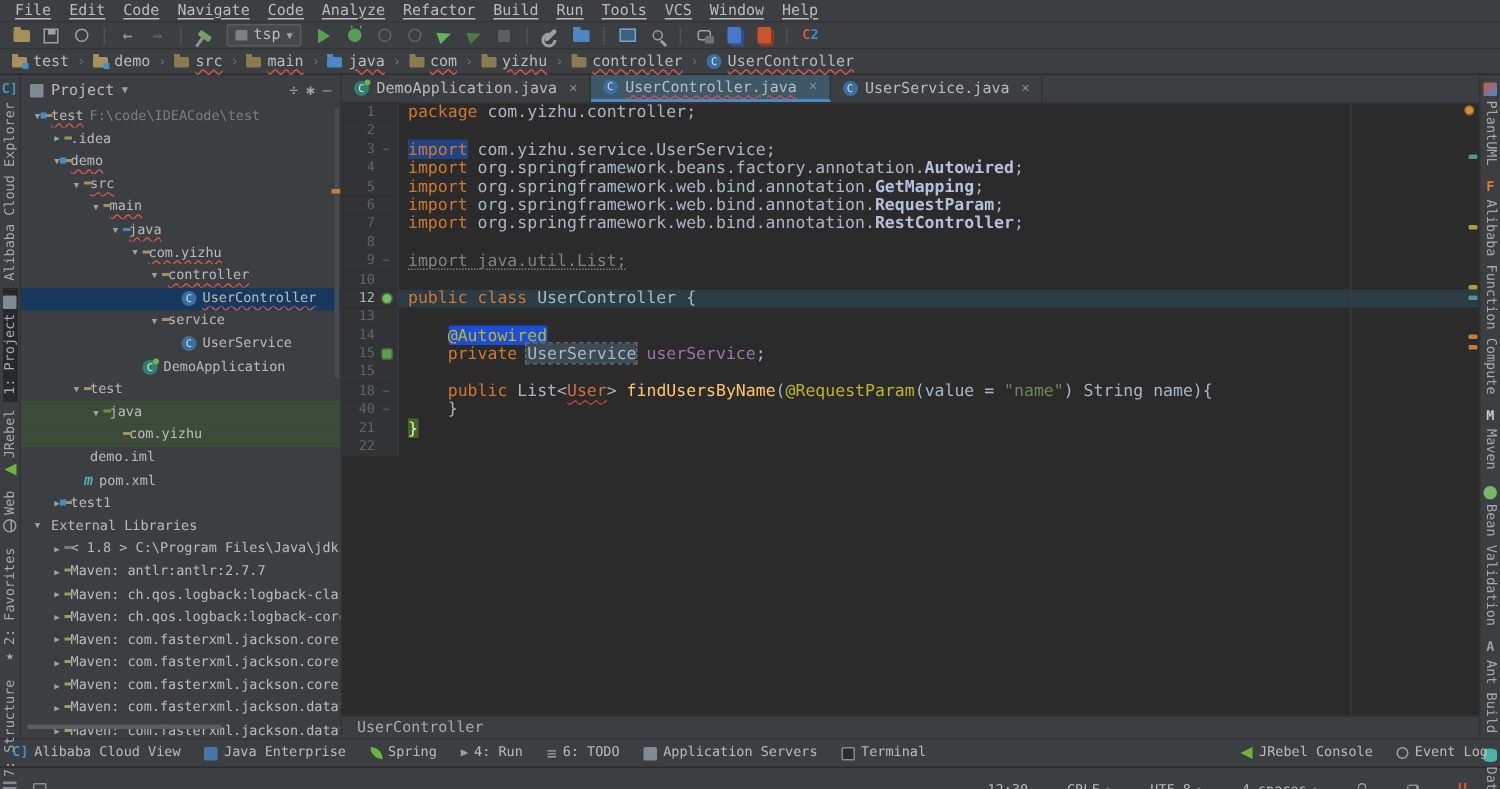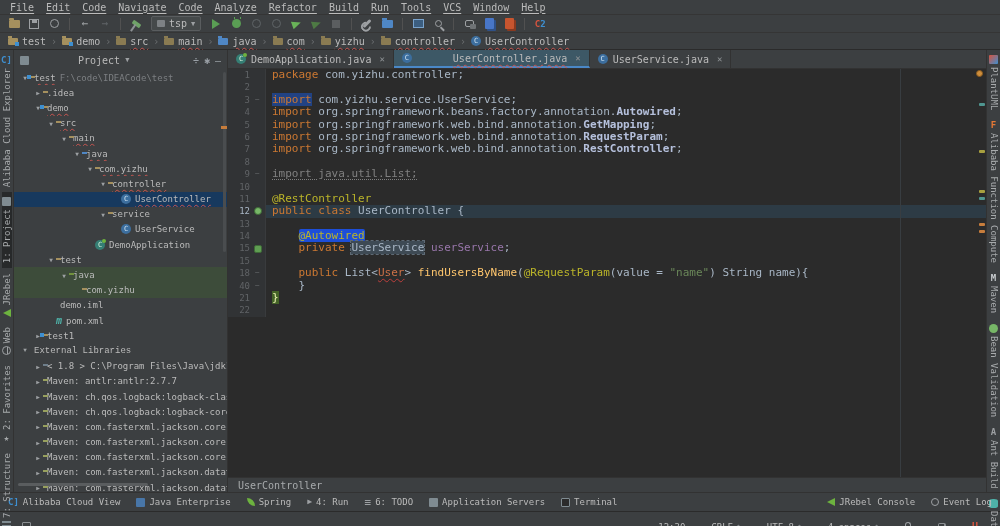--- a/index.html
+++ b/index.html
@@ -66,21 +66,21 @@
   .stripe-l{border-right:1px solid #323232;}
   .stripe-r{border-left:1px solid #323232;}
   .vbtn{display:flex;flex-direction:column;align-items:center;gap:3px;padding:5px 0;cursor:default;}
   .vbtn.active{background:#27292A;}
   .vlabel-up{writing-mode:vertical-rl;transform:rotate(180deg);white-space:nowrap;}
   .vlabel-down{writing-mode:vertical-rl;white-space:nowrap;}
   .sq-ico{width:9px;height:9px;border-radius:1px;flex:0 0 auto;}
   
   .project{width:214px;background:#3C3F41;border-right:1px solid #323232;position:relative;overflow:hidden;}
   .proj-head{height:20px;display:flex;align-items:center;padding:0 6px;gap:5px;}
-  .proj-head .title{color:#BBBBBB;margin-left:44px;}
+  .proj-head .title{color:#BBBBBB;}
   .proj-head .sp{flex:1;}
   .head-ico{color:#9AA0A6;font-size:10px;cursor:default;}
   .tree{position:relative;}
   .trow{height:15.2px;display:flex;align-items:center;white-space:nowrap;overflow:hidden;font-size:9px;}
   .trow .arrow{width:10px;font-size:6px;color:#9DA0A3;text-align:center;flex:0 0 auto;}
   .trow .ticon{margin-right:4px;flex:0 0 auto;}
   .trow .tlabel{color:#BBBBBB;}
   .trow .tlabel.wavy{text-decoration:underline wavy #C75450 1px;text-underline-offset:2px;}
   .trow .textra{color:#7C7F82;margin-left:4px;}
   .trow.sel{background:#17395E;}
@@ -97,21 +97,21 @@
   .jdk-ico{width:11px;height:8px;background:#6E7E8A;border-radius:1px;position:relative;}
   .jdk-ico::before{content:"";position:absolute;top:-2px;left:0;width:5px;height:2px;background:inherit;}
   .vscroll{position:absolute;right:1px;top:22px;width:3px;height:180px;background:#4A4D4F;border-radius:2px;}
   .vmark{position:absolute;right:0;width:6px;height:3px;background:#C77D3C;}
   .hscroll{position:absolute;left:4px;bottom:6px;width:130px;height:3px;background:#5A5D5F;border-radius:2px;}
   
   .editor{flex:1;display:flex;flex-direction:column;background:#2B2B2B;min-width:0;}
   .tabs{height:19px;display:flex;background:#3C3F41;border-bottom:1px solid #323232;}
   .tab{display:flex;align-items:center;gap:5px;padding:0 8px;border-right:1px solid #323232;color:#BBBBBB;cursor:default;position:relative;}
   .tab.active{background:#3D5866;border-bottom:2px solid #4A88C7;}
-  .tab .tab-label.wavy{text-decoration:underline wavy #C75450 1px;text-underline-offset:2px;margin-left:36px;}
+  .tab .tab-label.wavy{text-decoration:underline wavy #C75450 1px;text-underline-offset:2px;}
   .tab .x{color:#8C9093;margin-left:3px;font-size:9px;}
   .codewrap{position:relative;flex:1;overflow:hidden;}
   .guide{position:absolute;left:672px;top:0;bottom:0;border-left:1px solid #383D41;}
   .cline{display:flex;height:12.4px;font-size:11px;line-height:12.4px;white-space:pre;}
   .cline .g{flex:0 0 38px;background:#313335;border-right:1px solid #393B3D;display:flex;align-items:center;justify-content:flex-end;gap:1px;padding-right:1px;}
   .cline .num{color:#606366;font-size:9px;width:18px;text-align:right;}
   .cline.caret .num{color:#A9B7C6;}
   .cline .gslot{width:13px;display:flex;align-items:center;justify-content:center;}
   .fold{color:#606366;font-size:8px;}
   .bean{width:8px;height:8px;border-radius:50%;background:#77B767;border:1px solid #3F6B38;}
@@ -429,21 +429,21 @@
           <div class="trow" style="padding-left: 32px;">
             <span class="arrow"></span>
             <span class="ticon"><span class="mvn-ico">m</span></span>
             <span class="tlabel">pom.xml</span>
           </div>
           <div class="trow" style="padding-left: 19px;">
             <span class="arrow">▶</span>
             <span class="ticon"><span class="tfolder mod"></span></span>
             <span class="tlabel">test1</span>
           </div>
-          <div class="trow" style="padding-left: 6px; font-family: Liberation Mono, monospace;">
+          <div class="trow" style="padding-left: 6px;">
             <span class="arrow">▼</span>
             <span class="ticon"><span class="extlib-ico"></span></span>
             <span class="tlabel">External Libraries</span>
           </div>
           <div class="trow" style="padding-left: 19px;">
             <span class="arrow">▶</span>
             <span class="ticon"><span class="jdk-ico"></span></span>
             <span class="tlabel">&lt; 1.8 &gt; C:\Program Files\Java\jdk1.8.0_151</span>
           </div>
           <div class="trow" style="padding-left: 19px;">
@@ -516,21 +516,20 @@
       <div class="cline"><span class="g"><span class="num">1</span><span class="gslot"></span></span><span class="t"><span class="tk-k">package </span><span class="tk-p">com.yizhu.controller;</span></span></div>
           <div class="cline"><span class="g"><span class="num">2</span><span class="gslot"></span></span><span class="t"></span></div>
           <div class="cline"><span class="g"><span class="num">3</span><span class="gslot"><span class="fold">−</span></span></span><span class="t"><span class="tk-ksel">import</span><span class="tk-p"> com.yizhu.service.UserService;</span></span></div>
           <div class="cline"><span class="g"><span class="num">4</span><span class="gslot"></span></span><span class="t"><span class="tk-k">import </span><span class="tk-p">org.springframework.beans.factory.annotation.</span><span class="tk-ib">Autowired</span><span class="tk-p">;</span></span></div>
           <div class="cline"><span class="g"><span class="num">5</span><span class="gslot"></span></span><span class="t"><span class="tk-k">import </span><span class="tk-p">org.springframework.web.bind.annotation.</span><span class="tk-ib">GetMapping</span><span class="tk-p">;</span></span></div>
           <div class="cline"><span class="g"><span class="num">6</span><span class="gslot"></span></span><span class="t"><span class="tk-k">import </span><span class="tk-p">org.springframework.web.bind.annotation.</span><span class="tk-ib">RequestParam</span><span class="tk-p">;</span></span></div>
           <div class="cline"><span class="g"><span class="num">7</span><span class="gslot"></span></span><span class="t"><span class="tk-k">import </span><span class="tk-p">org.springframework.web.bind.annotation.</span><span class="tk-ib">RestController</span><span class="tk-p">;</span></span></div>
           <div class="cline"><span class="g"><span class="num">8</span><span class="gslot"></span></span><span class="t"></span></div>
           <div class="cline"><span class="g"><span class="num">9</span><span class="gslot"><span class="fold">−</span></span></span><span class="t"><span class="tk-g">import java.util.List;</span></span></div>
           <div class="cline"><span class="g"><span class="num">10</span><span class="gslot"></span></span><span class="t"></span></div>
-          <div class="cline"><span class="g"><span class="num">11</span><span class="gslot"></span></span><span class="t"><span class="tk-a">@RestController</span></span></div>
           <div class="cline caret"><span class="g"><span class="num">12</span><span class="gslot"><span class="bean"></span></span></span><span class="t"><span class="tk-k">public class </span><span class="tk-p">UserController </span><span class="tk-p">{</span></span></div>
           <div class="cline"><span class="g"><span class="num">13</span><span class="gslot"></span></span><span class="t"></span></div>
           <div class="cline"><span class="g"><span class="num">14</span><span class="gslot"></span></span><span class="t"><span class="tk-p">    </span><span class="tk-ahl">@Autowired</span></span></div>
           <div class="cline"><span class="g"><span class="num">15</span><span class="gslot"><span class="bean2"></span></span></span><span class="t"><span class="tk-p">    </span><span class="tk-k">private </span><span class="tk-p2">UserService</span><span class="tk-p"> </span><span class="tk-f">userService</span><span class="tk-p">;</span></span></div>
           <div class="cline"><span class="g"><span class="num">15</span><span class="gslot"></span></span><span class="t"></span></div>
           <div class="cline"><span class="g"><span class="num">18</span><span class="gslot"><span class="fold">−</span></span></span><span class="t"><span class="tk-p">    </span><span class="tk-k">public </span><span class="tk-p">List&lt;</span><span class="tk-e">User</span><span class="tk-p">&gt; </span><span class="tk-m">findUsersByName</span><span class="tk-p">(</span><span class="tk-a">@RequestParam</span><span class="tk-p">(value = </span><span class="tk-s">"name"</span><span class="tk-p">) String name){</span></span></div>
           <div class="cline"><span class="g"><span class="num">40</span><span class="gslot"><span class="fold">−</span></span></span><span class="t"><span class="tk-p">    }</span></span></div>
           <div class="cline"><span class="g"><span class="num">21</span><span class="gslot"></span></span><span class="t"><span class="tk-br">}</span></span></div>
           <div class="cline"><span class="g"><span class="num">22</span><span class="gslot"></span></span><span class="t"></span></div>
           <div class="smark" style="top: 34px; background: rgb(79, 150, 144);"></div>

